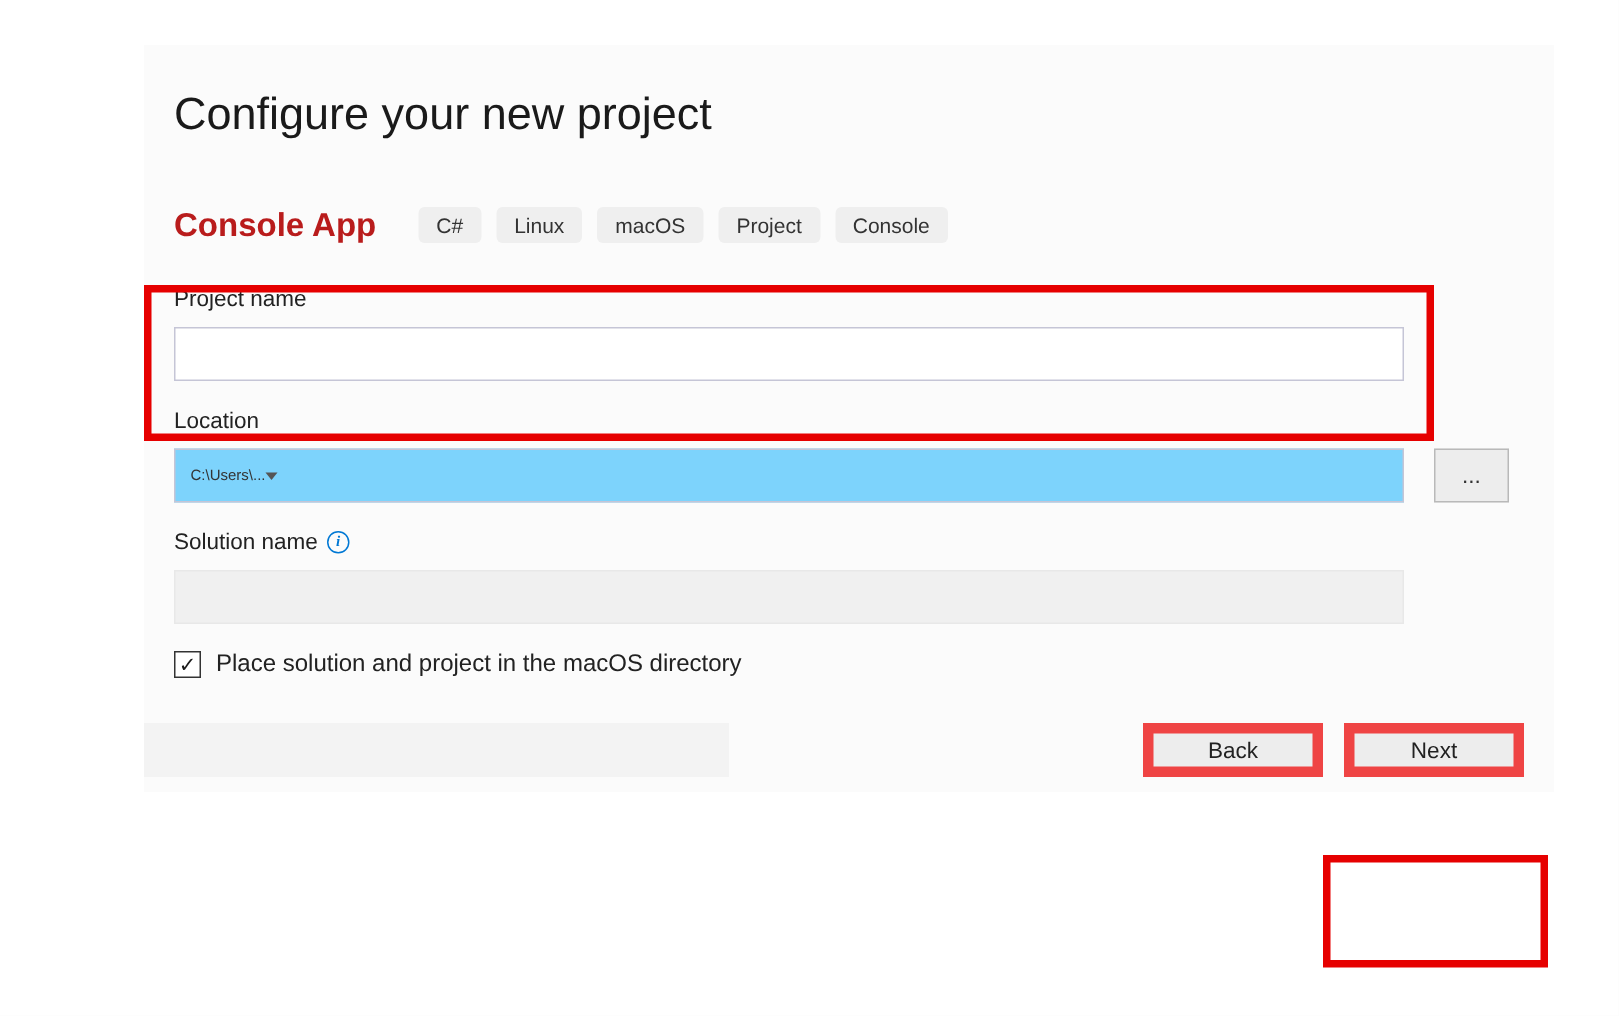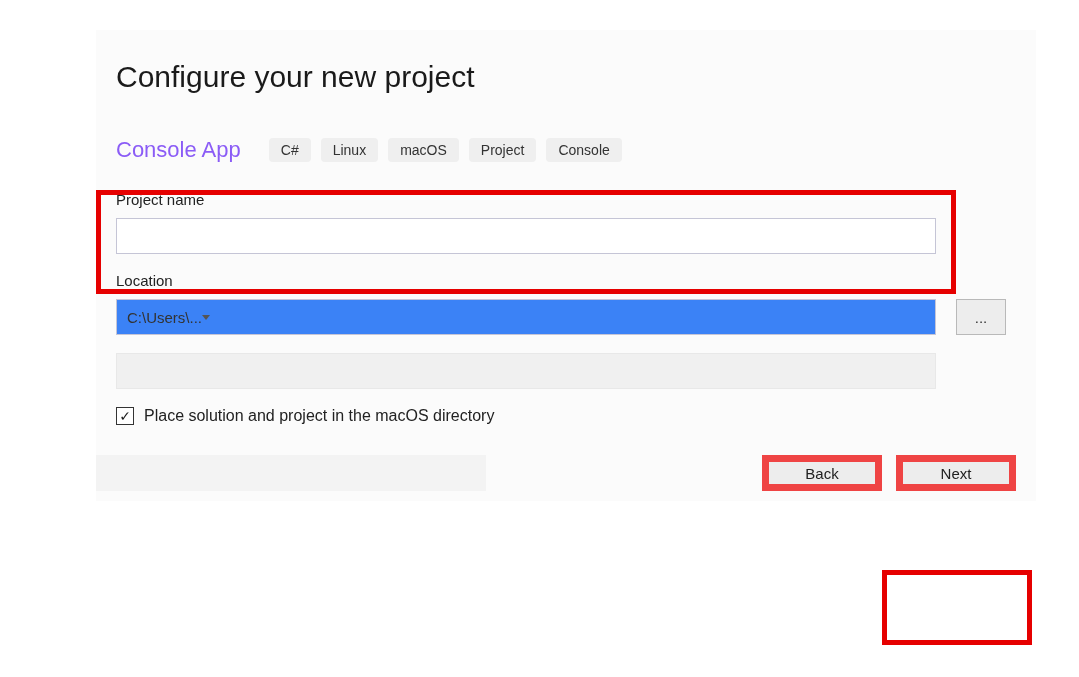--- a/index.html
+++ b/index.html
@@ -29,22 +29,22 @@
       margin: 0 20px 43px 20px;
     }
     .template-row {
       display: flex;
       align-items: center;
       gap: 10px;
       margin: 0 20px 28px 20px;
     }
     .template-name {
       font-size: 22px;
-      font-weight: 400;
-      color: #8b5cf6;
+      font-weight: 700;
+      color: #b91c1c;
       margin-right: 18px;
     }
     .tag {
       background: #efefef;
       border-radius: 4px;
       padding: 4px 12px;
       font-size: 14px;
       color: #333;
     }
     .field-group {
@@ -85,23 +85,23 @@
     }
     .location-row {
       display: flex;
       gap: 20px;
       align-items: center;
     }
     .combo {
       width: 820px;
       height: 36px;
       border: 1px solid #c5c5d6;
-      background: #3b82f6;
+      background: #7dd3fc;
       padding: 0 10px;
-      font-size: 15px;
+      font-size: 10px;
       color: #333;
       display: flex;
       align-items: center;
       justify-content: flex-start;
     }
     .caret {
       width: 0;
       height: 0;
       border-left: 4px solid transparent;
       border-right: 4px solid transparent;
@@ -226,20 +226,24 @@
         <span>C:\Users\...</span>
         <span class="caret"></span>
       </div>
       <div class="browse-btn">
         <span>...</span>
       </div>
     </div>
   </div>
 
   <div class="field-group">
+    <div class="field-label">
+      <span>Solution name</span>
+      <span class="info-icon">i</span>
+    </div>
     <div class="disabled-input"></div>
   </div>
 
   <div class="checkbox-row">
     <div class="checkbox">
       <span class="checkmark">✓</span>
     </div>
     <span class="checkbox-label">Place solution and project in the macOS directory</span>
   </div>
 

